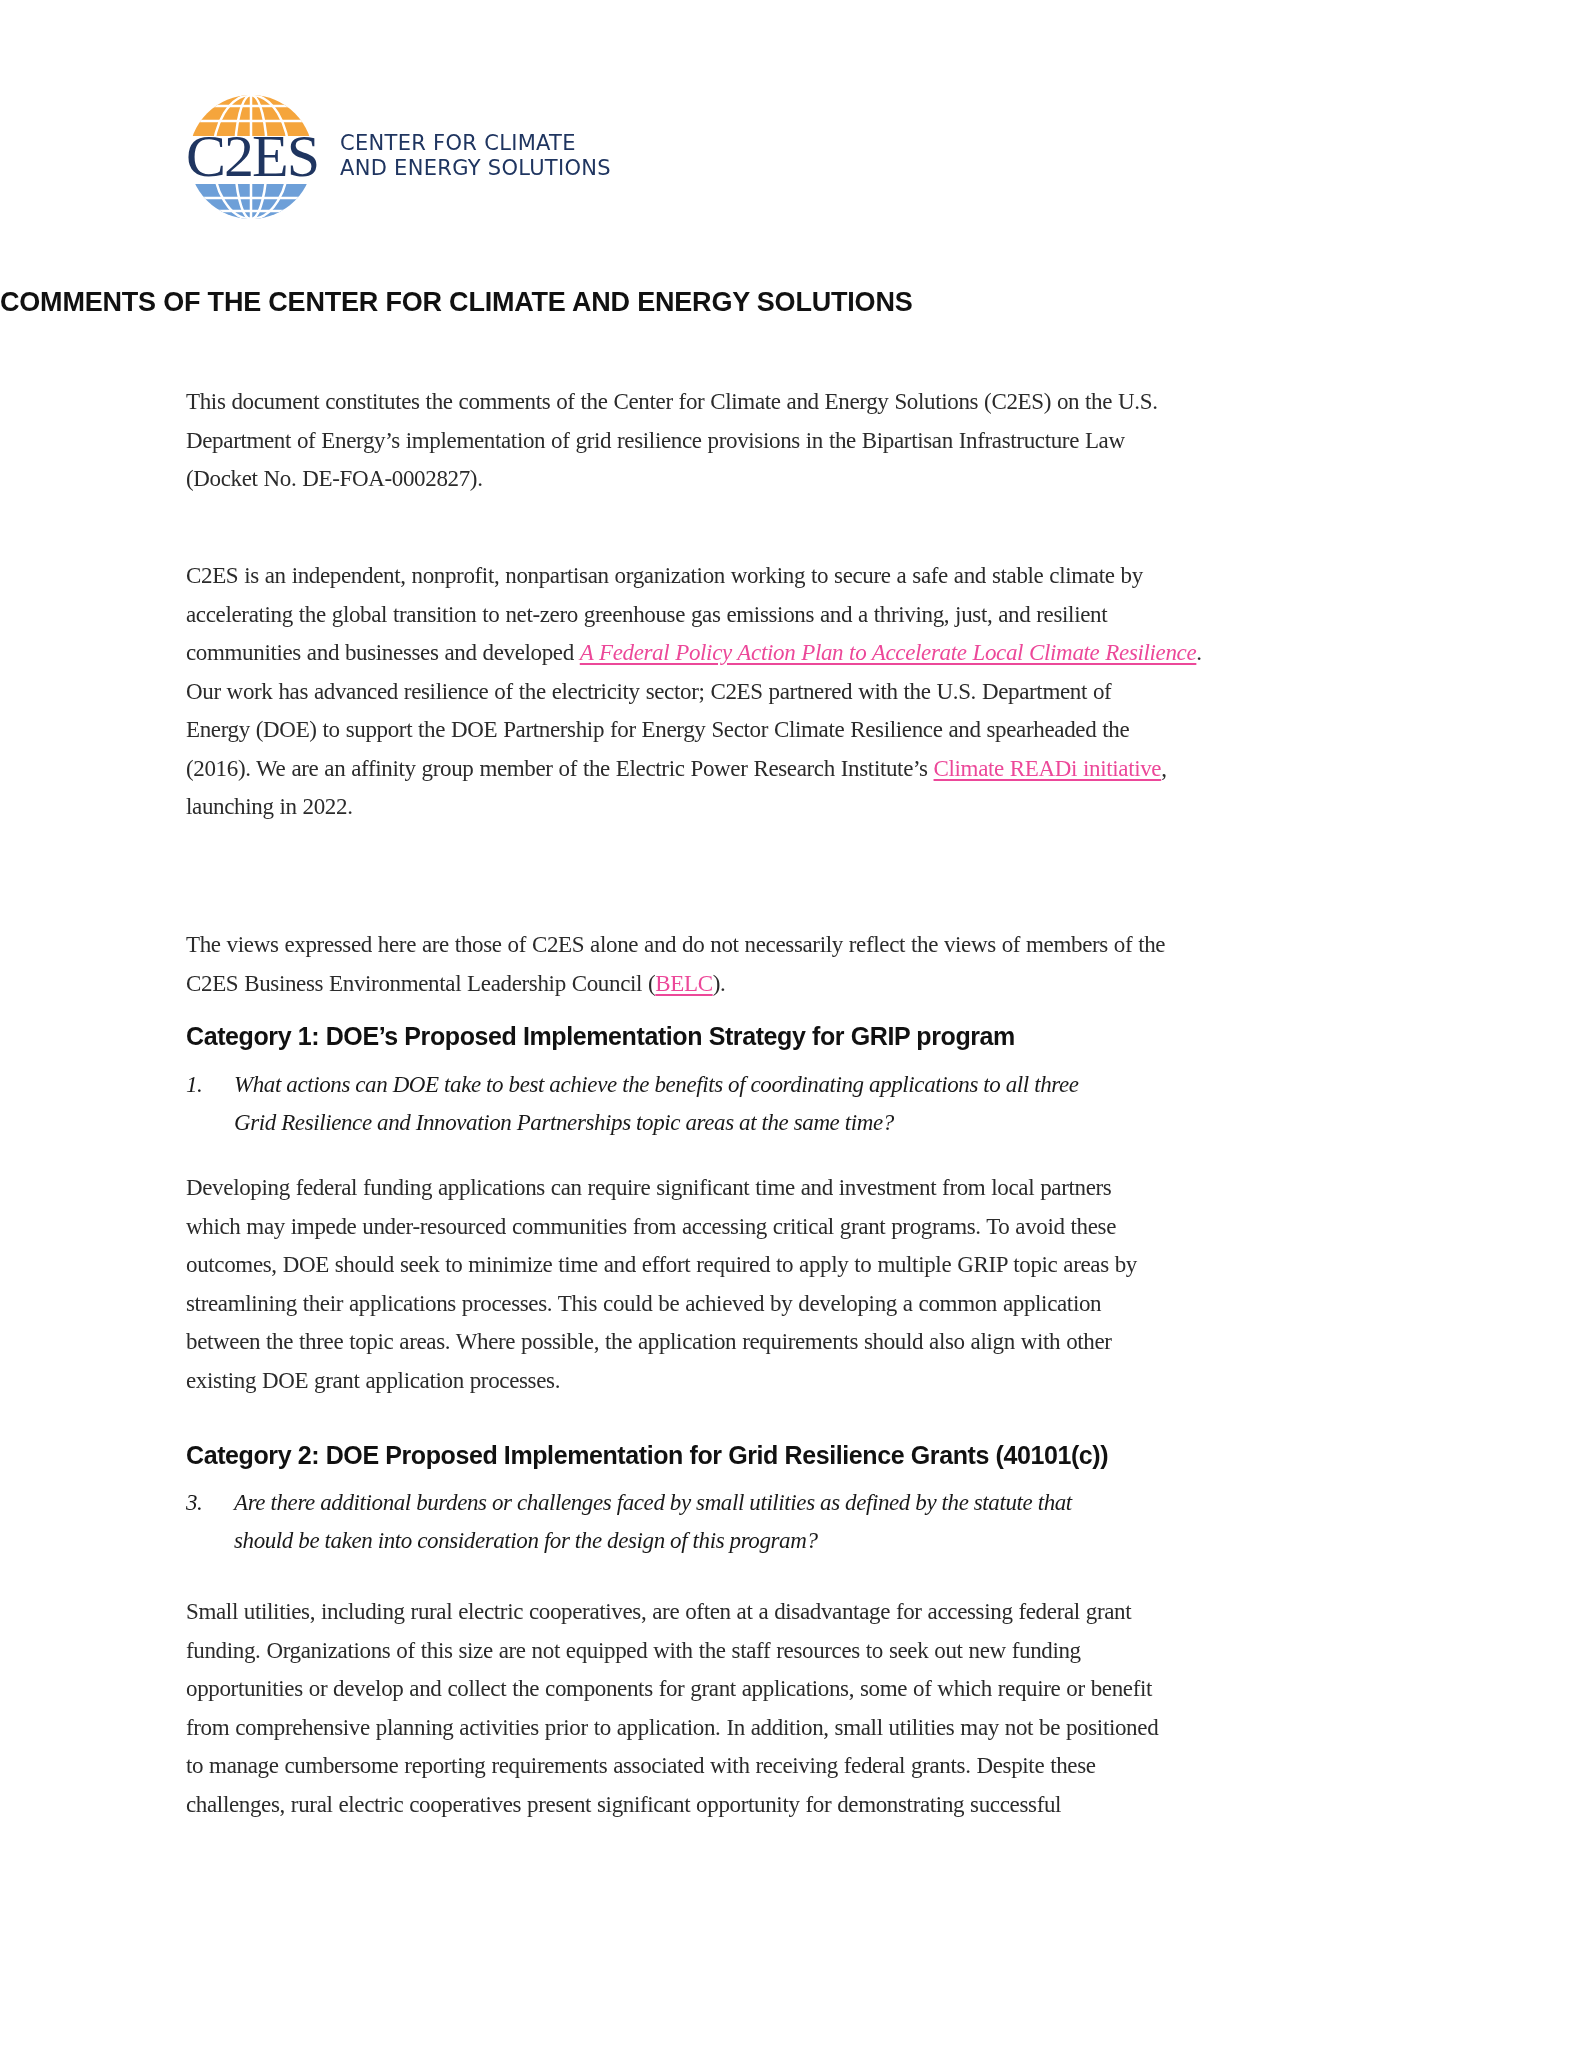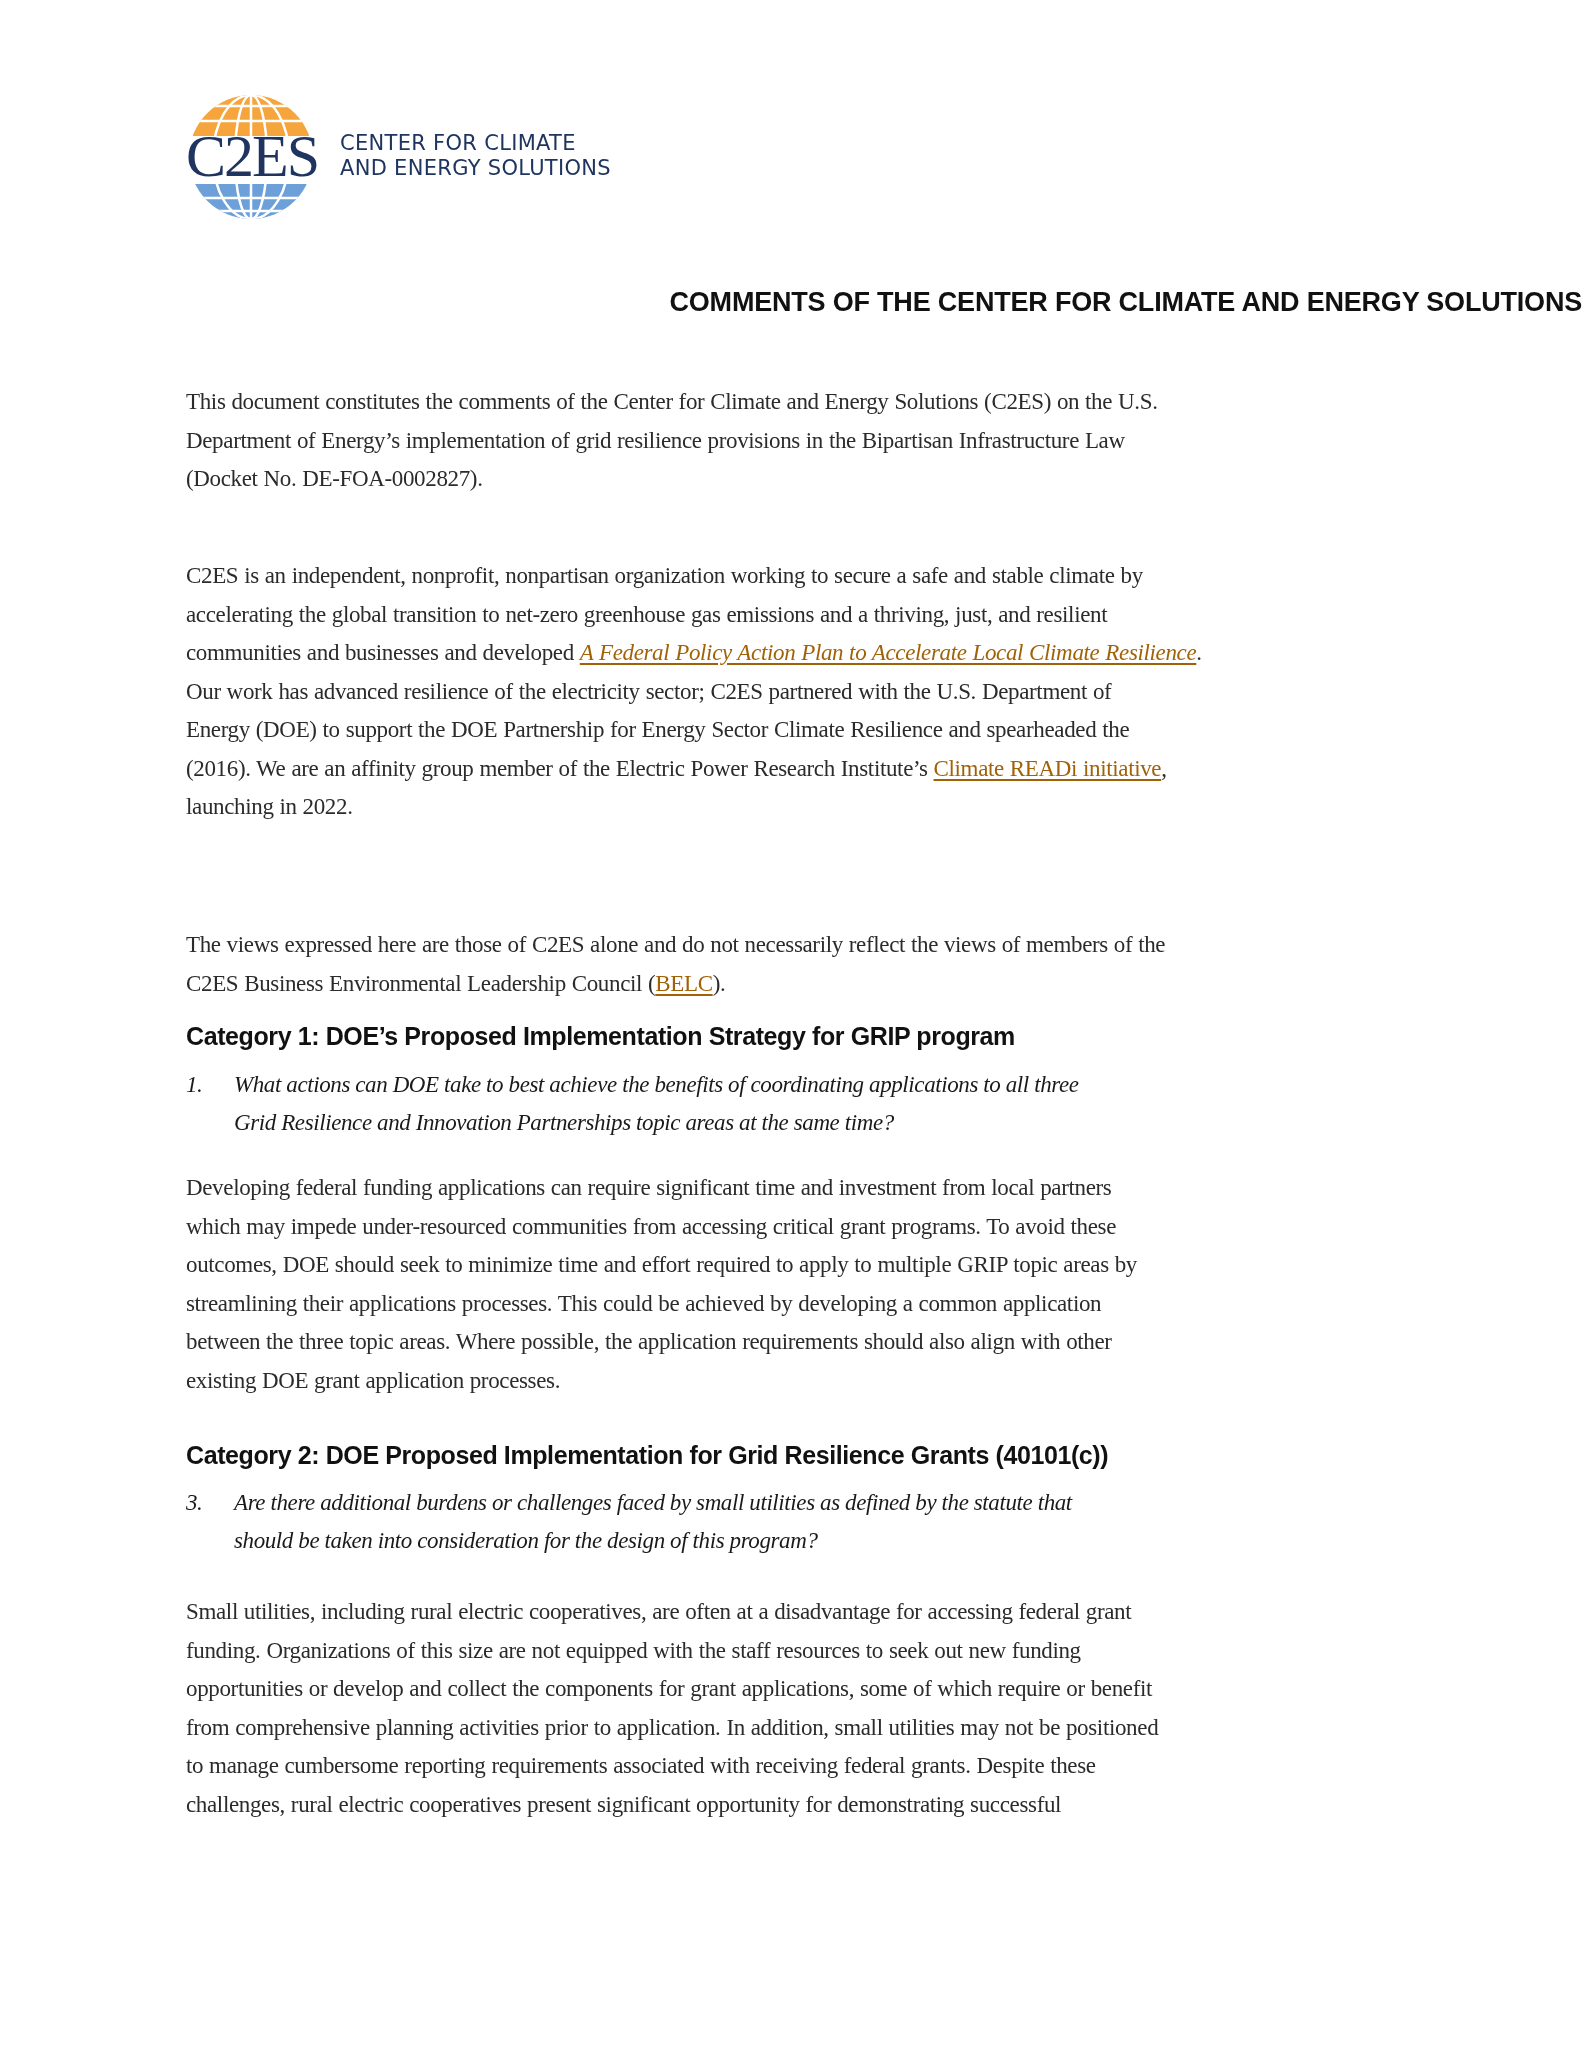--- a/index.html
+++ b/index.html
@@ -58,21 +58,21 @@
     letter-spacing: 0.3px;
   }
   .logo-org div { white-space: nowrap; }
 
   
   .doc-title {
     position: absolute;
     left: 0;
     width: 1582px;
     top: 287px;
-    text-align: right;
+    text-align: left;
     font-family: "Liberation Sans", "DejaVu Sans", sans-serif;
     font-weight: bold;
     font-size: 27px;
     letter-spacing: -0.2px;
     color: #111111;
   }
 
   
   .body-text {
     position: absolute;
@@ -83,21 +83,21 @@
     color: #2b2b2b;
     letter-spacing: -0.35px;
     word-spacing: 0.5px;
   }
   .body-text .line {
     display: block;
     white-space: nowrap;
     height: 38.5px;
   }
   .link {
-    color: #a16207;
+    color: #ec4899;
     text-decoration: underline;
     text-decoration-thickness: 1.5px;
     text-underline-offset: 3px;
     cursor: pointer;
   }
   .link.italic { font-style: italic; }
 
   .section-heading {
     position: absolute;
     left: 186px;

